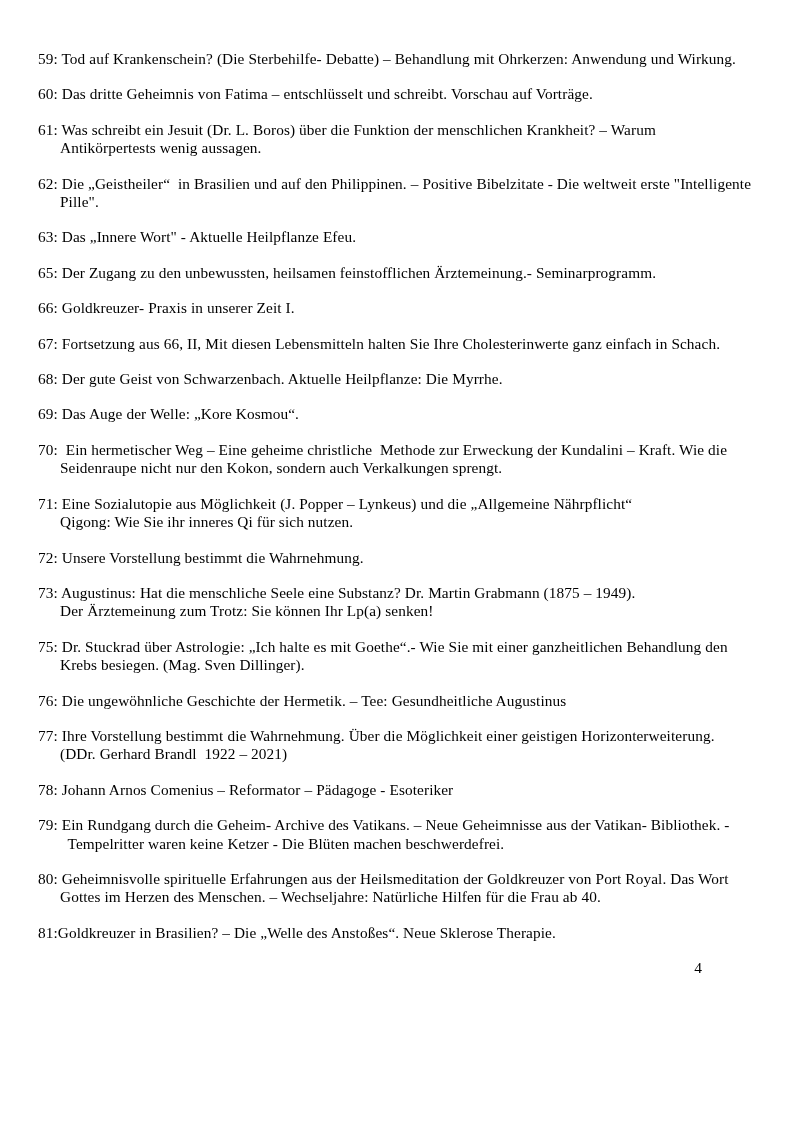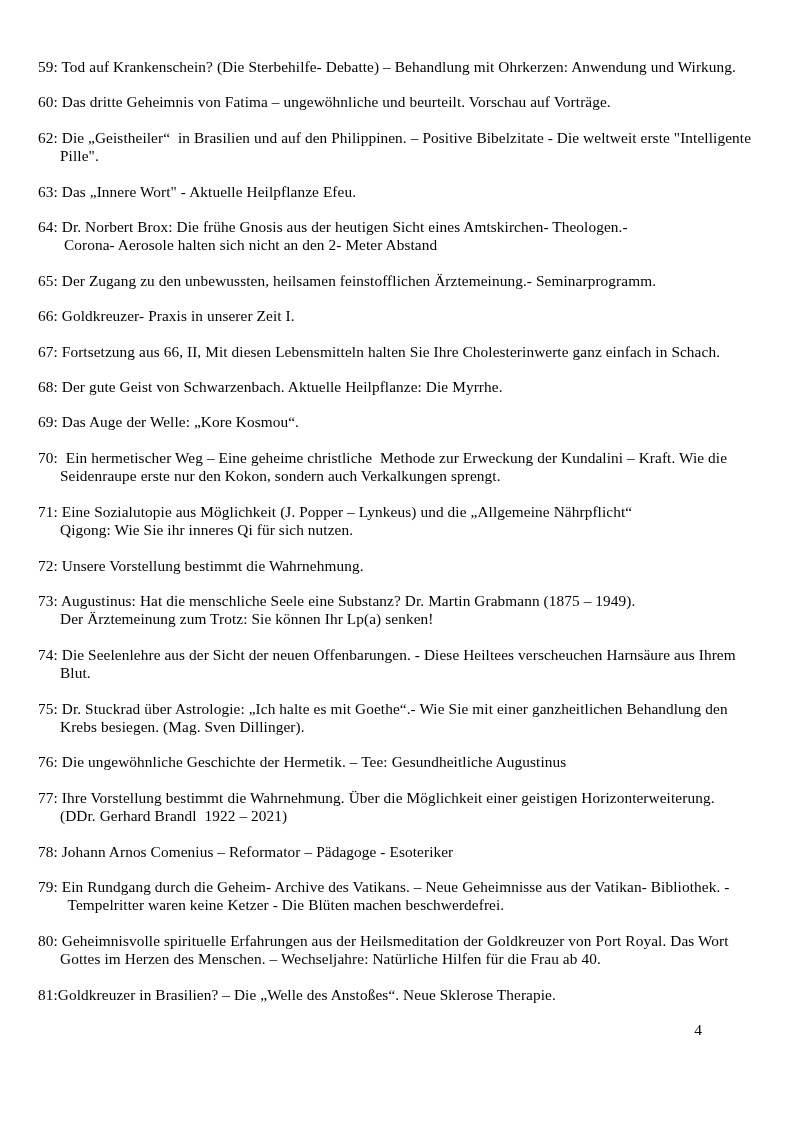--- a/index.html
+++ b/index.html
@@ -14,21 +14,21 @@
     font-family: "Liberation Serif", serif;
     color: #000000;
   }
   main.doc-page {
     box-sizing: border-box;
     width: 804px;
     height: 1137px;
     padding: 42px 8px 0 38px;
   }
   .entries .entry {
-    margin: 16px 0 17px 0;
+    margin: 8px 0 17px 0;
     font-size: 15.3px;
     line-height: 18.4px;
     white-space: pre;            
     padding-left: 22px;          
     text-indent: -22px;
     letter-spacing: 0.1px;
   }
   footer.page-footer {
     margin-top: 10px;
     text-align: right;
@@ -36,40 +36,38 @@
     font-size: 15.5px;
     line-height: 18.4px;
   }
 </style>
 </head>
 <body>
 
 <main class="doc-page">
   <section class="entries">
       <p class="entry">59: Tod auf Krankenschein? (Die Sterbehilfe- Debatte) – Behandlung mit Ohrkerzen: Anwendung und Wirkung.</p>
-      <p class="entry">60: Das dritte Geheimnis von Fatima – ungewöhnliche und beurteilt. Vorschau auf Vorträge.</p>
+      <p class="entry">60: Das dritte Geheimnis von Fatima – entschlüsselt und schreibt. Vorschau auf Vorträge.</p>
+      <p class="entry">61: Was schreibt ein Jesuit (Dr. L. Boros) über die Funktion der menschlichen Krankheit? – Warum
+Antikörpertests wenig aussagen.</p>
       <p class="entry">62: Die „Geistheiler“  in Brasilien und auf den Philippinen. – Positive Bibelzitate - Die weltweit erste "Intelligente
 Pille".</p>
       <p class="entry">63: Das „Innere Wort" - Aktuelle Heilpflanze Efeu.</p>
-      <p class="entry">64: Dr. Norbert Brox: Die frühe Gnosis aus der heutigen Sicht eines Amtskirchen- Theologen.-
- Corona- Aerosole halten sich nicht an den 2- Meter Abstand</p>
       <p class="entry">65: Der Zugang zu den unbewussten, heilsamen feinstofflichen Ärztemeinung.- Seminarprogramm.</p>
       <p class="entry">66: Goldkreuzer- Praxis in unserer Zeit I.</p>
       <p class="entry">67: Fortsetzung aus 66, II, Mit diesen Lebensmitteln halten Sie Ihre Cholesterinwerte ganz einfach in Schach.</p>
       <p class="entry">68: Der gute Geist von Schwarzenbach. Aktuelle Heilpflanze: Die Myrrhe.</p>
       <p class="entry">69: Das Auge der Welle: „Kore Kosmou“.</p>
       <p class="entry">70:  Ein hermetischer Weg – Eine geheime christliche  Methode zur Erweckung der Kundalini – Kraft. Wie die
-Seidenraupe erste nur den Kokon, sondern auch Verkalkungen sprengt.</p>
+Seidenraupe nicht nur den Kokon, sondern auch Verkalkungen sprengt.</p>
       <p class="entry">71: Eine Sozialutopie aus Möglichkeit (J. Popper – Lynkeus) und die „Allgemeine Nährpflicht“
 Qigong: Wie Sie ihr inneres Qi für sich nutzen.</p>
       <p class="entry">72: Unsere Vorstellung bestimmt die Wahrnehmung.</p>
       <p class="entry">73: Augustinus: Hat die menschliche Seele eine Substanz? Dr. Martin Grabmann (1875 – 1949).
 Der Ärztemeinung zum Trotz: Sie können Ihr Lp(a) senken!</p>
-      <p class="entry">74: Die Seelenlehre aus der Sicht der neuen Offenbarungen. - Diese Heiltees verscheuchen Harnsäure aus Ihrem
-Blut.</p>
       <p class="entry">75: Dr. Stuckrad über Astrologie: „Ich halte es mit Goethe“.- Wie Sie mit einer ganzheitlichen Behandlung den
 Krebs besiegen. (Mag. Sven Dillinger).</p>
       <p class="entry">76: Die ungewöhnliche Geschichte der Hermetik. – Tee: Gesundheitliche Augustinus</p>
       <p class="entry">77: Ihre Vorstellung bestimmt die Wahrnehmung. Über die Möglichkeit einer geistigen Horizonterweiterung.
 (DDr. Gerhard Brandl  1922 – 2021)</p>
       <p class="entry">78: Johann Arnos Comenius – Reformator – Pädagoge - Esoteriker</p>
       <p class="entry">79: Ein Rundgang durch die Geheim- Archive des Vatikans. – Neue Geheimnisse aus der Vatikan- Bibliothek. -
   Tempelritter waren keine Ketzer - Die Blüten machen beschwerdefrei.</p>
       <p class="entry">80: Geheimnisvolle spirituelle Erfahrungen aus der Heilsmeditation der Goldkreuzer von Port Royal. Das Wort
 Gottes im Herzen des Menschen. – Wechseljahre: Natürliche Hilfen für die Frau ab 40.</p>

